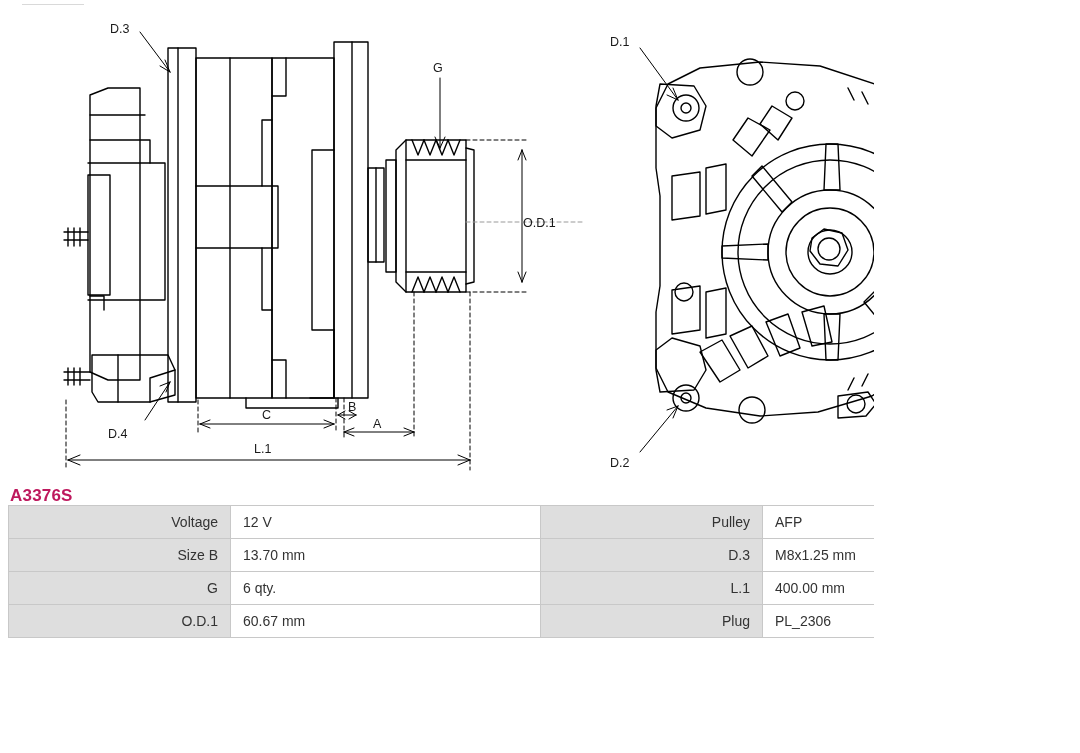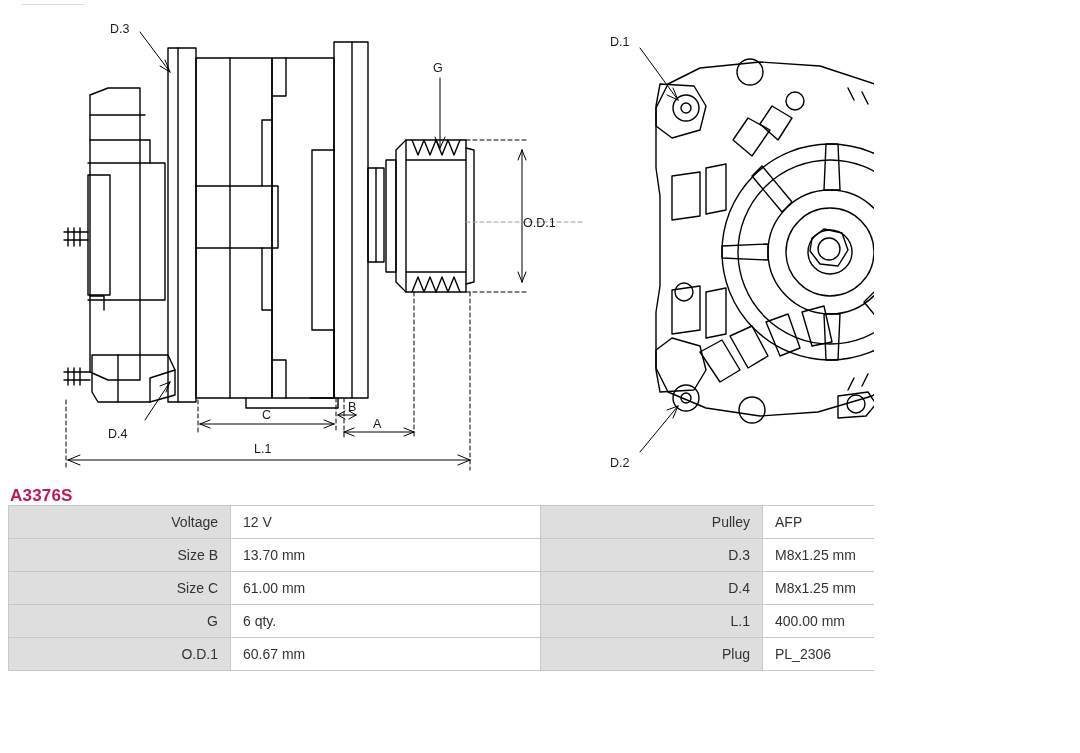--- a/index.html
+++ b/index.html
@@ -277,26 +277,20 @@
       <tr>
         <td class="key">Voltage</td>
         <td class="val">12 V</td>
         <td class="key">Pulley</td>
         <td class="val">AFP</td>
       </tr>
       <tr>
         <td class="key">Size B</td>
         <td class="val">13.70 mm</td>
         <td class="key">D.3</td>
-        <td class="val">M8x1.25 mm</td>
-      </tr>
-      <tr>
-        <td class="key">Size C</td>
-        <td class="val">61.00 mm</td>
-        <td class="key">D.4</td>
         <td class="val">M8x1.25 mm</td>
       </tr>
       <tr>
         <td class="key">G</td>
         <td class="val">6 qty.</td>
         <td class="key">L.1</td>
         <td class="val">400.00 mm</td>
       </tr>
       <tr>
         <td class="key">O.D.1</td>

